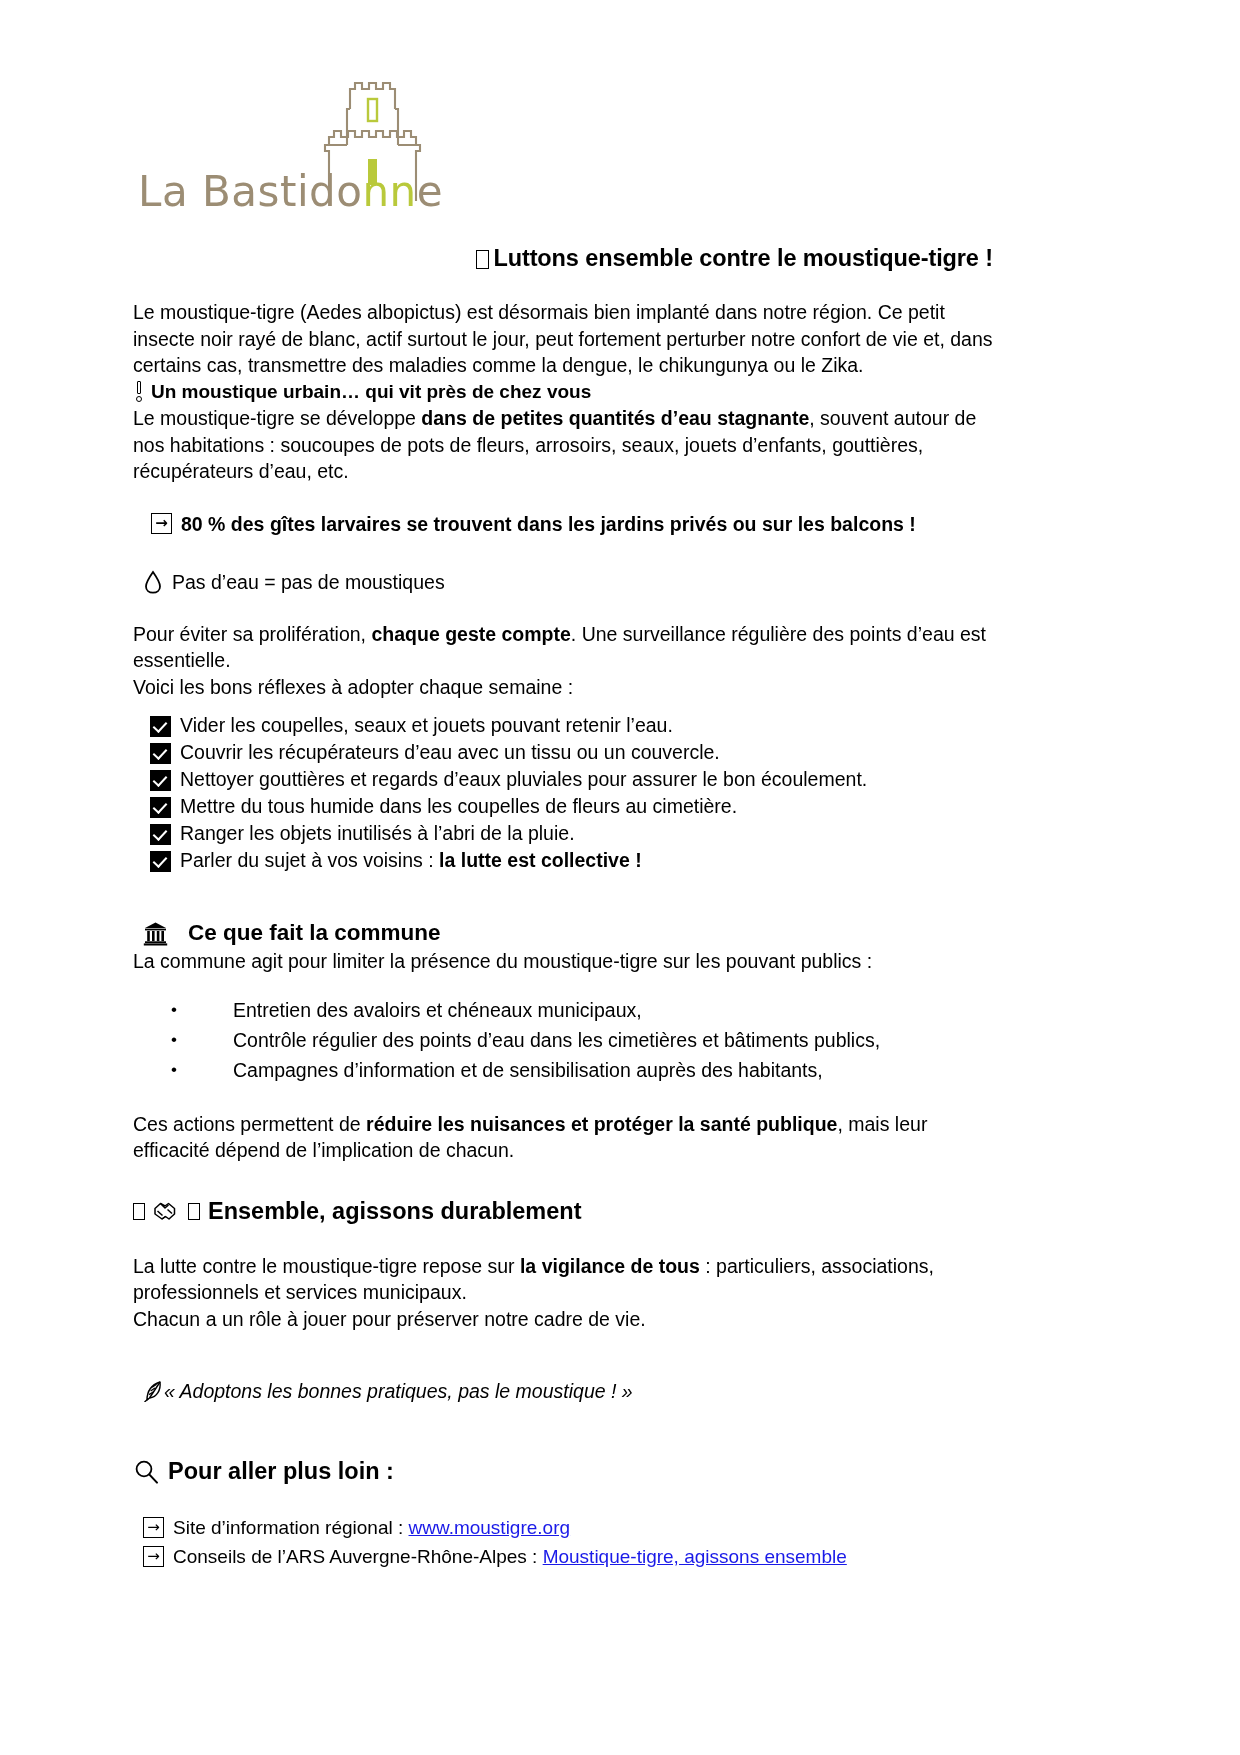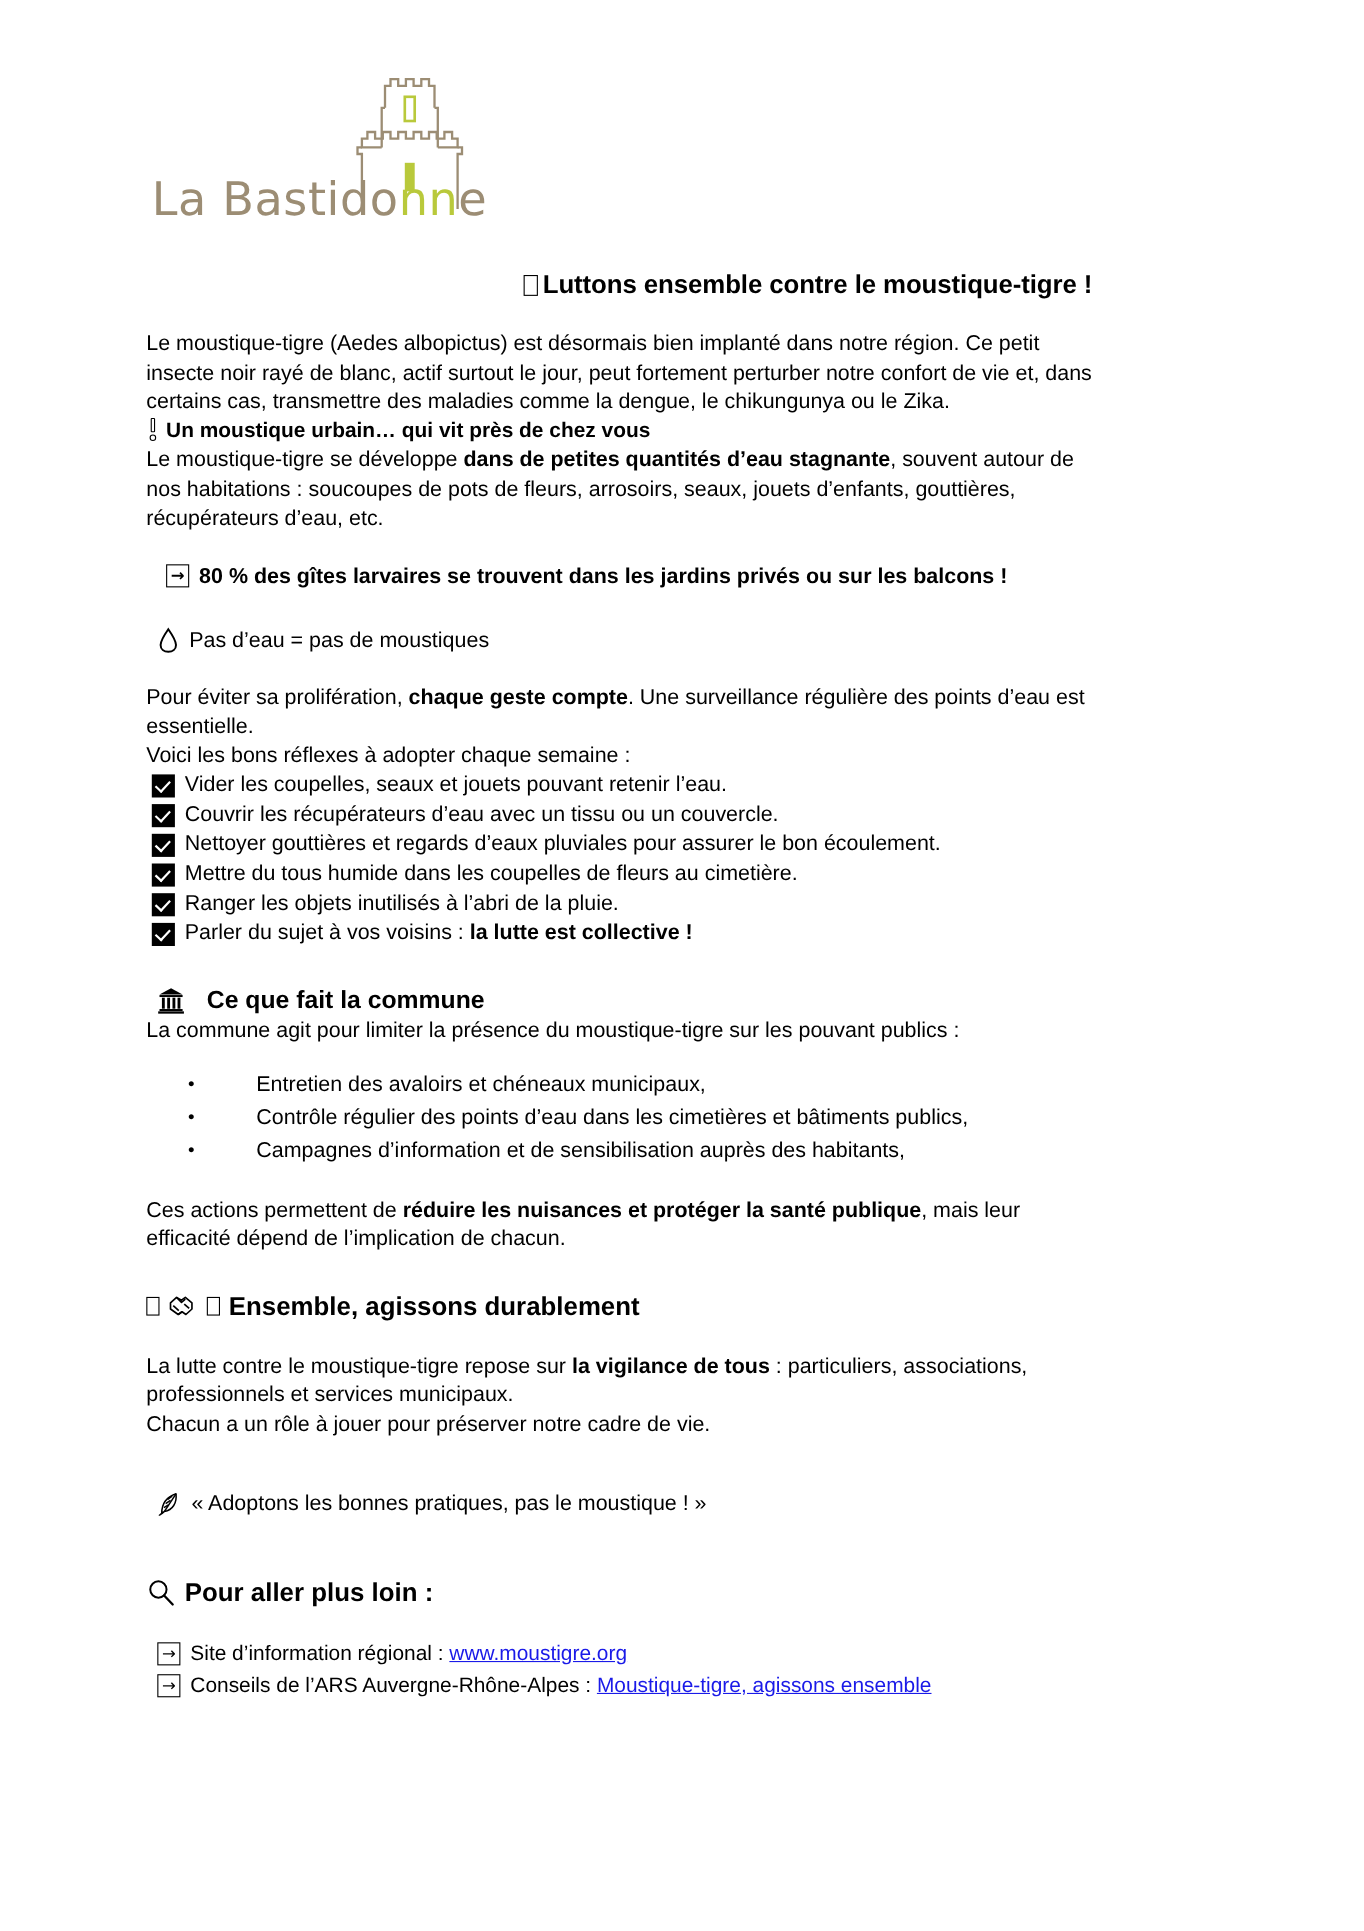--- a/index.html
+++ b/index.html
@@ -21,21 +21,21 @@
     width: 1240px;
     height: 1755px;
     background: #ffffff;
     box-sizing: border-box;
   }
 
   
   .logo-block {
     position: absolute;
     left: 138px;
-    top: 64px;
+    top: 75px;
     width: 420px;
     height: 155px;
   }
   .logo-tower {
     position: absolute;
     left: 178px;
     top: 0px;
     width: 118px;
     height: 126px;
   }
@@ -167,21 +167,21 @@
     border: 1.6px solid #000;
     border-radius: 50%;
     box-sizing: border-box;
   }
 
   
   .drop-icon { flex: none; }
 
   
   .check-list {
-    margin: 0;
+    margin: 12px;
     padding: 0;
     list-style: none;
   }
   .check-item {
     display: flex;
     align-items: flex-start;
     gap: 9px;
     font-size: 19.5px;
     line-height: 27px;
     margin-left: 5px;
@@ -243,24 +243,25 @@
     flex: none;
     width: 62px;
     font-size: 17px;
     line-height: 30px;
   }
 
   
   .quote-line {
     display: flex;
     align-items: center;
-    gap: 10px;
+    gap: 0;
     font-size: 19.5px;
     line-height: 27px;
     margin-left: 10px;
+    font-style: italic;
   }
 
   
   .link-list {
     margin: 0;
     padding: 0;
     list-style: none;
   }
   .link-item {
     display: flex;

